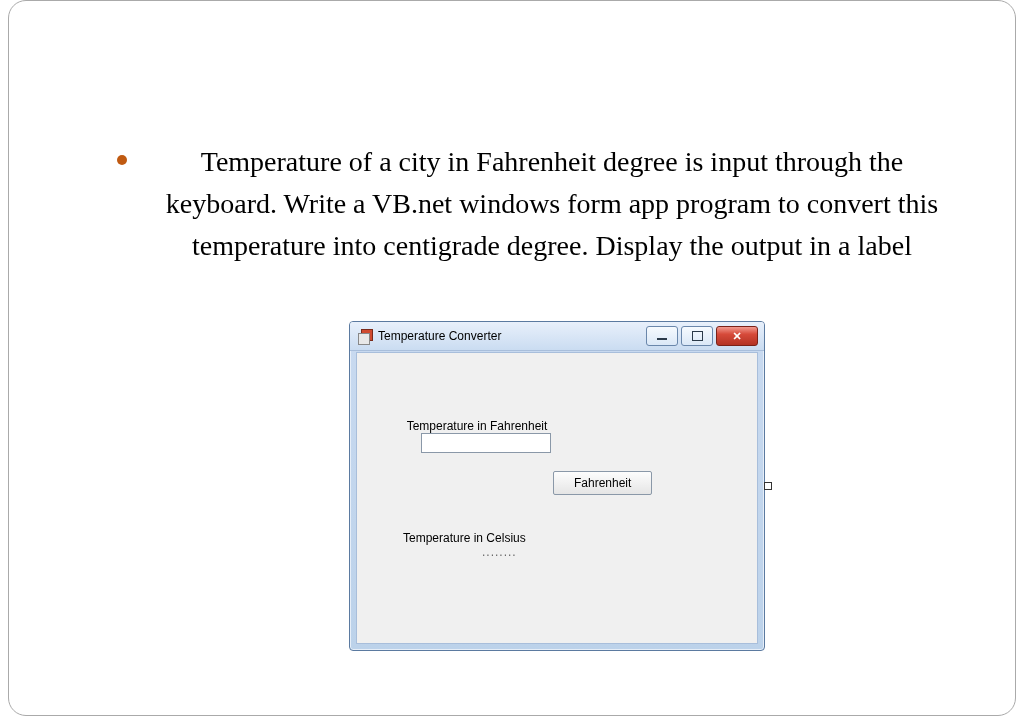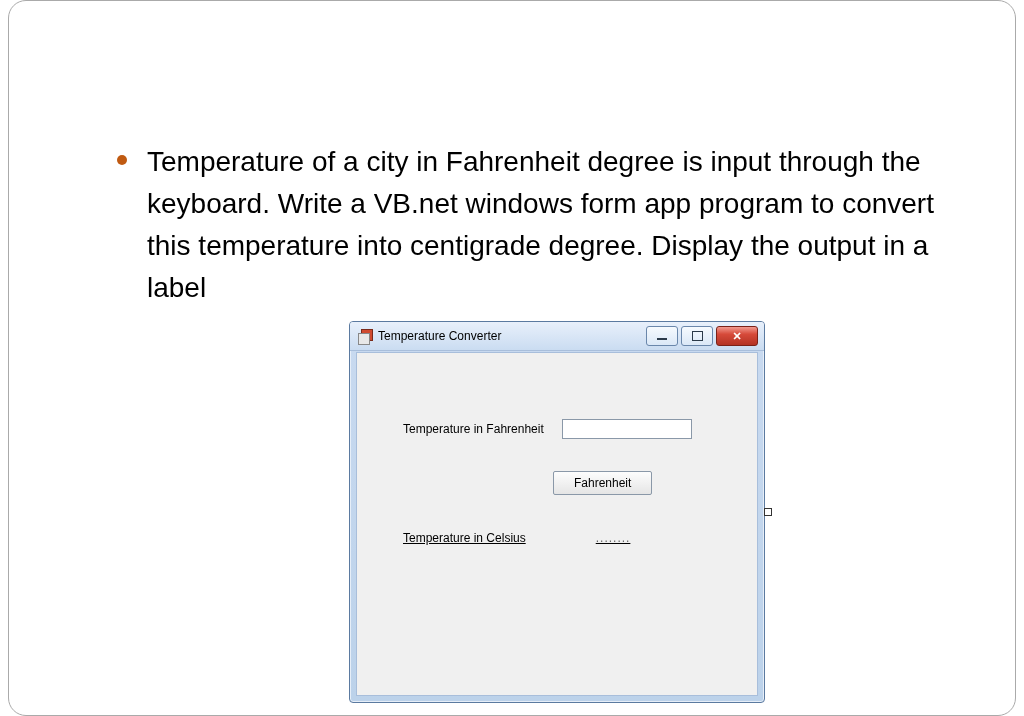--- a/index.html
+++ b/index.html
@@ -43,34 +43,35 @@
     border-radius: 50%;
     margin-top: 14px;
     margin-right: 20px;
     flex: 0 0 auto;
   }
 
   .bullet-text {
     font-size: 28px;
     line-height: 1.5;
     color: #000;
-    font-family: Liberation Sans, sans-serif;
+    font-family: Liberation Serif, serif;
+    text-align: center;
   }
 
   
   .winform-wrap {
     position: absolute;
     left: 340px;
     top: 320px;
     width: 416px;
   }
 
   .winform {
     width: 416px;
-    height: 382px;
+    height: 330px;
     background: linear-gradient(#c9daf0, #bcd2ea);
     border: 1px solid #5b7aa0;
     border-radius: 4px;
     box-shadow: 0 0 0 1px #e6eef8 inset;
     box-sizing: border-box;
     position: relative;
   }
 
   .titlebar {
     height: 28px;
@@ -174,25 +175,26 @@
     border: 1px solid #a8bedb;
   }
 
   .form-row {
     position: absolute;
     display: flex;
     align-items: center;
     font-family: "Segoe UI", Tahoma, sans-serif;
     font-size: 12px;
     color: #000;
+    flex-direction: column;
   }
 
   .row1 { left: 46px; top: 66px; }
   .row-btn { left: 196px; top: 118px; }
-  .row2 { left: 46px; top: 178px; text-decoration: underline; }
+  .row2 { left: 46px; top: 178px; }
 
   .textbox {
     width: 130px;
     height: 20px;
     border: 1px solid #8a98a8;
     background: #fff;
     margin-left: 18px;
     box-sizing: border-box;
   }
 

